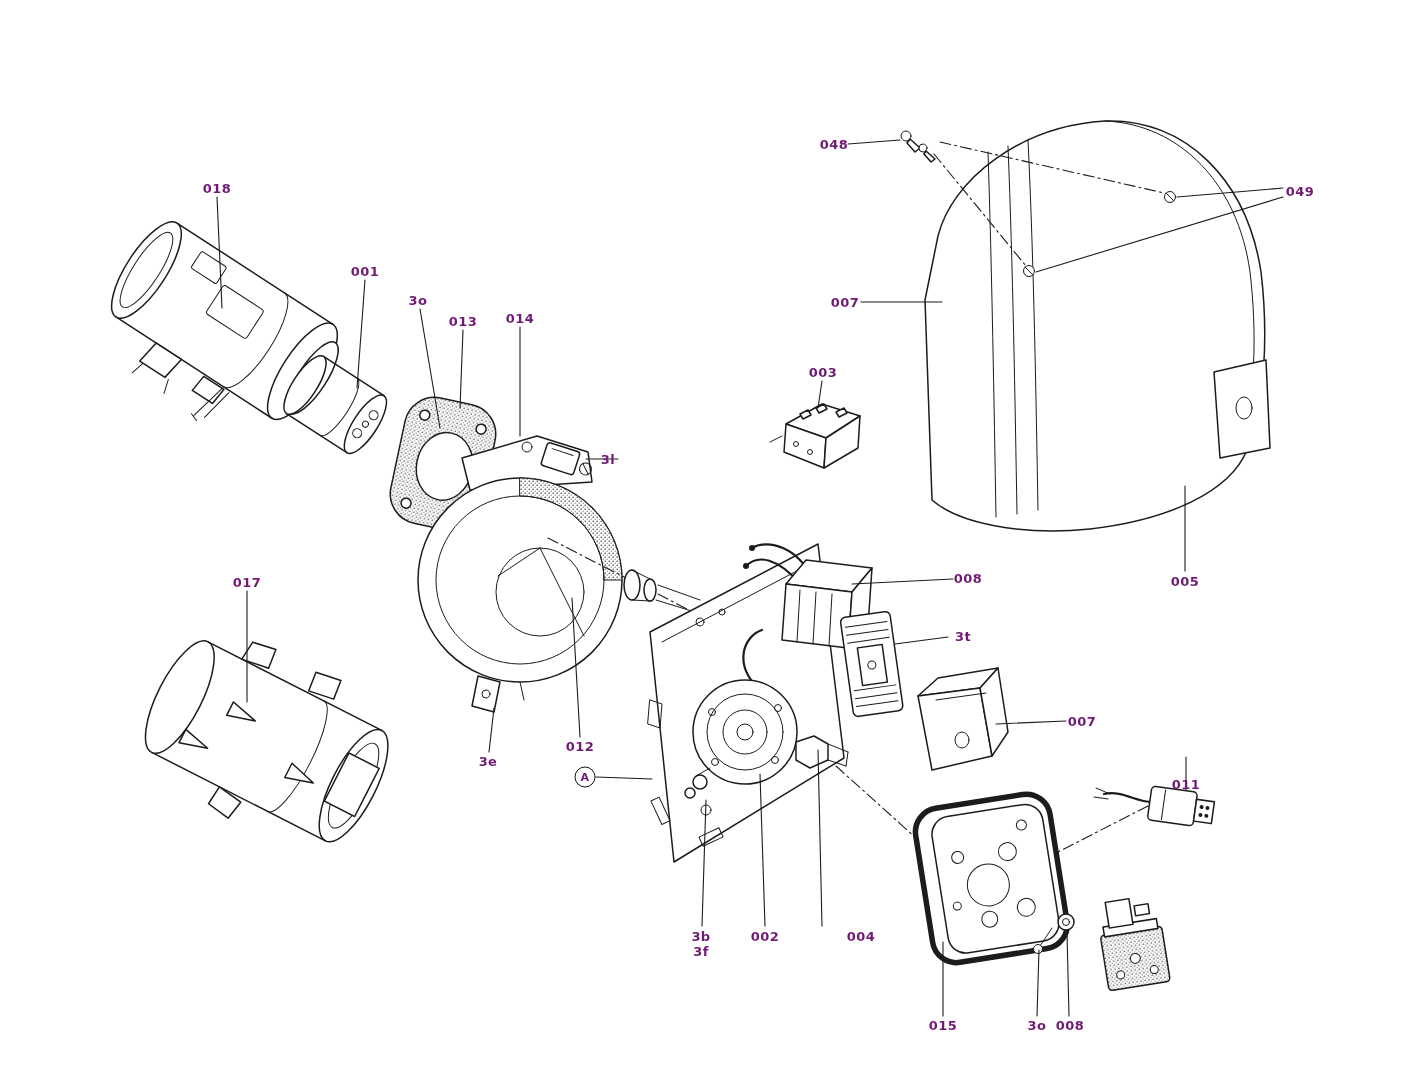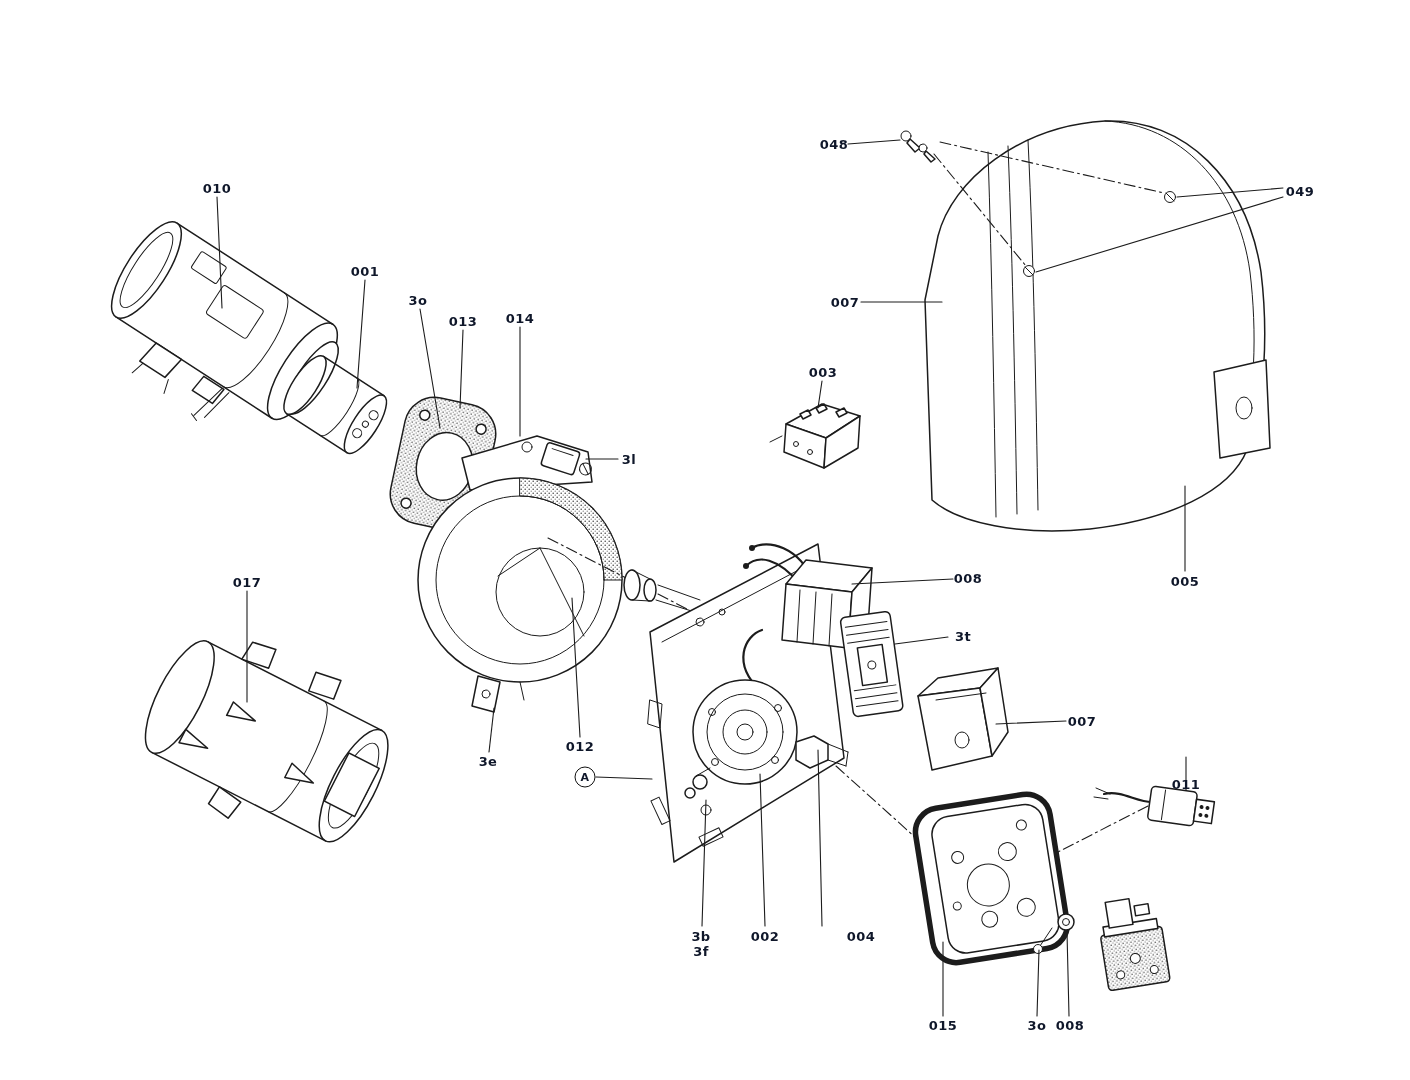--- a/index.html
+++ b/index.html
@@ -13,21 +13,21 @@
   svg .w{fill:#ffffff;}
   svg .d{fill:url(#dots);}
   svg .t1{stroke-width:1;}
   svg .t2{stroke-width:2.2;}
   svg .t5{stroke-width:5.5;}
   svg .dd{stroke-dasharray:11 4 2 4;stroke-width:1.1;}
   svg .ld{stroke-width:1.1;}
   svg .dk{fill:#1c1c1c;stroke:none;}
   .label{
     position:absolute;transform:translate(-50%,-50%);
-    font-size:13px;font-weight:bold;color:#0f172a;letter-spacing:.4px;white-space:nowrap;
+    font-size:13px;font-weight:bold;color:#701a75;letter-spacing:.4px;white-space:nowrap;
   }
   .circle-label{
     width:19px;height:19px;border:1.3px solid #111;border-radius:50%;
     display:flex;align-items:center;justify-content:center;font-size:11px;
   }
 </style>
 </head>
 <body>
 
 <div class="stage">
@@ -302,26 +302,26 @@
     <line x1="702" y1="926" x2="706" y2="800"></line>
     <line x1="765" y1="926" x2="760" y2="774"></line>
     <line x1="822" y1="926" x2="818" y2="750"></line>
     <line x1="943" y1="1016" x2="943" y2="942"></line>
     <line x1="1037" y1="1016" x2="1039" y2="950"></line>
     <line x1="1069" y1="1016" x2="1067" y2="932"></line>
     <line x1="1186" y1="757" x2="1186" y2="790"></line>
   </g>
 </svg>
 
-<div class="label" style="left:217px;top:188px">010</div>
+<div class="label" style="left:217px;top:188px">018</div>
 <div class="label" style="left:365px;top:271px">001</div>
 <div class="label" style="left:418px;top:300px">3o</div>
 <div class="label" style="left:463px;top:321px">013</div>
 <div class="label" style="left:520px;top:318px">014</div>
-<div class="label" style="left:629px;top:459px">3l</div>
+<div class="label" style="left:608px;top:459px">3l</div>
 <div class="label" style="left:834px;top:144px">048</div>
 <div class="label" style="left:1300px;top:191px">049</div>
 <div class="label" style="left:845px;top:302px">007</div>
 <div class="label" style="left:823px;top:372px">003</div>
 <div class="label" style="left:968px;top:578px">008</div>
 <div class="label" style="left:963px;top:636px">3t</div>
 <div class="label" style="left:1185px;top:581px">005</div>
 <div class="label" style="left:1082px;top:721px">007</div>
 <div class="label" style="left:247px;top:582px">017</div>
 <div class="label" style="left:580px;top:746px">012</div>

